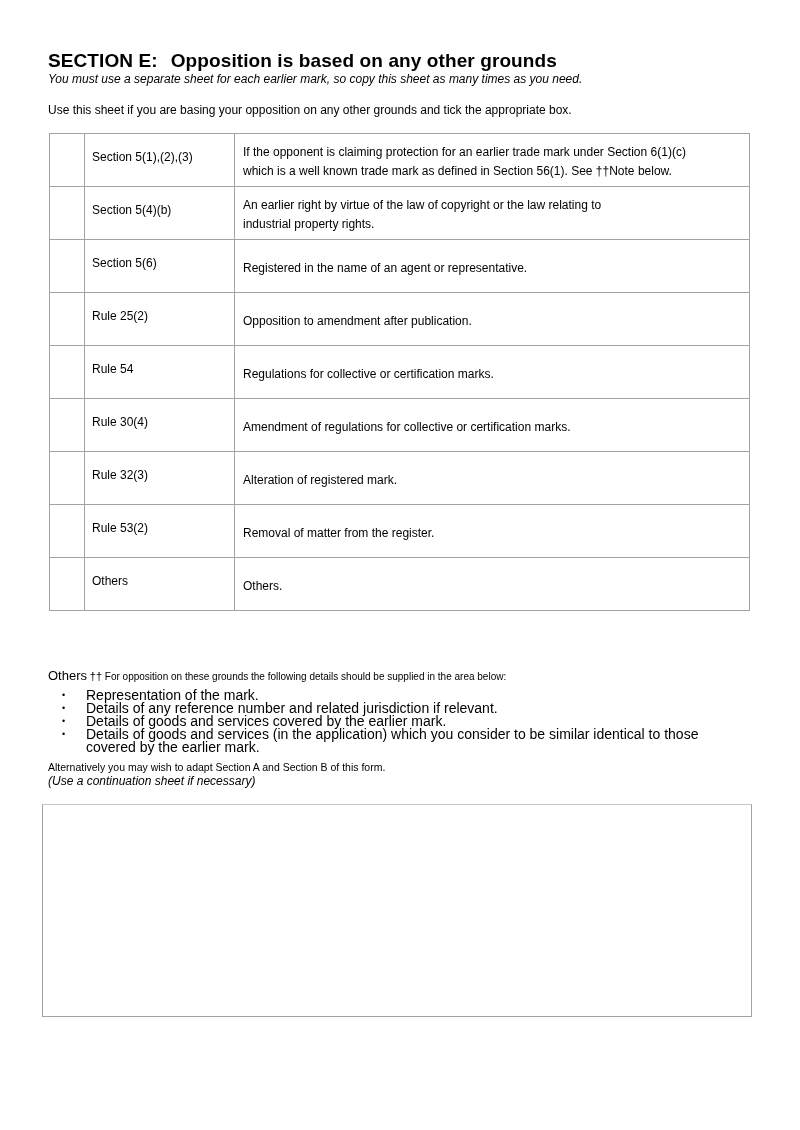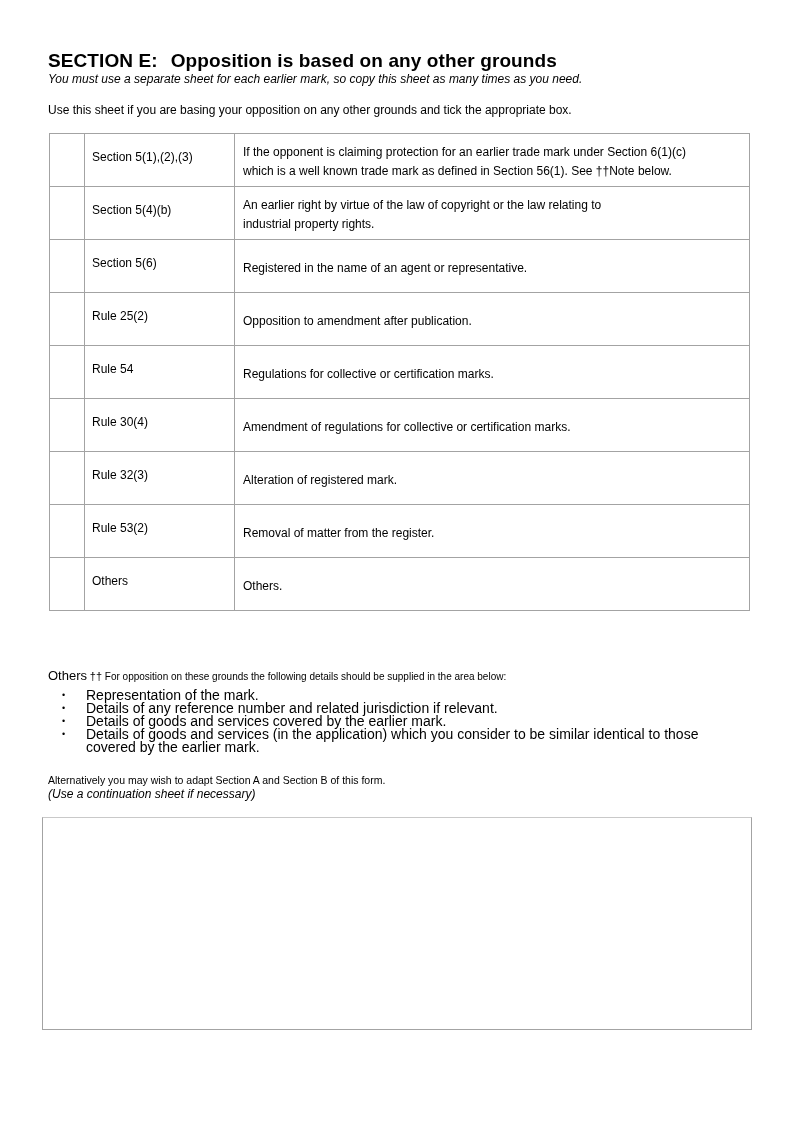--- a/index.html
+++ b/index.html
@@ -61,21 +61,21 @@
     padding-left: 38px;
     position: relative;
   }
   ul.others-bullets li::before {
     content: "\2022";
     position: absolute;
     left: 14px; top: 0;
     font-size: 9px;
   }
   .alternative-line {
-    margin-top: 20px;
+    margin-top: 7px;
     font-size: 10.5px;
   }
   
   .details-heading {
     margin-top: 19px;
     font-size: 12px; font-weight: bold;
     line-height: 15px;
   }
   .details-subheading {
     font-size: 12px; font-style: italic;

